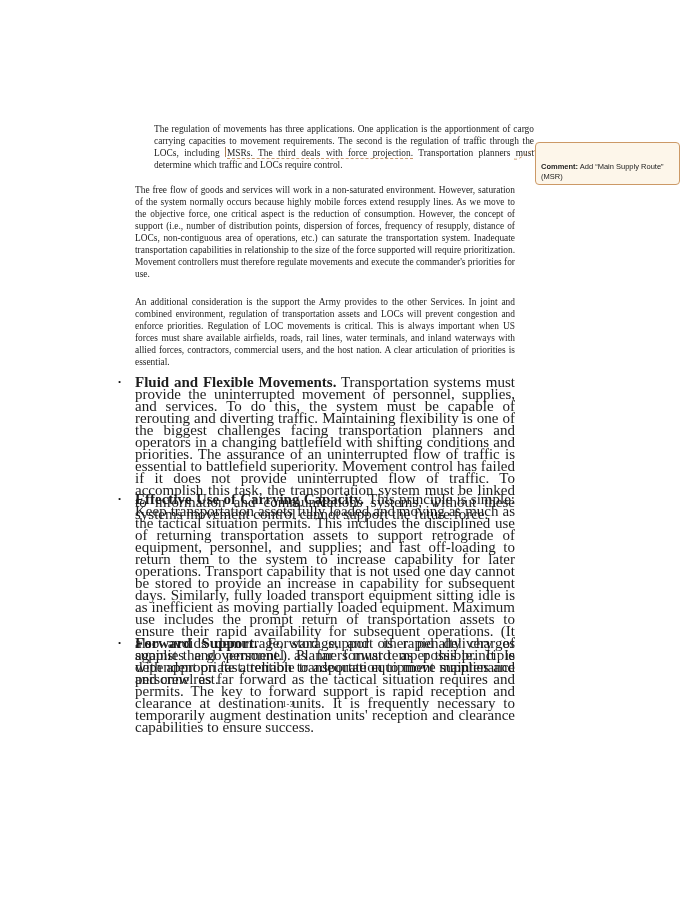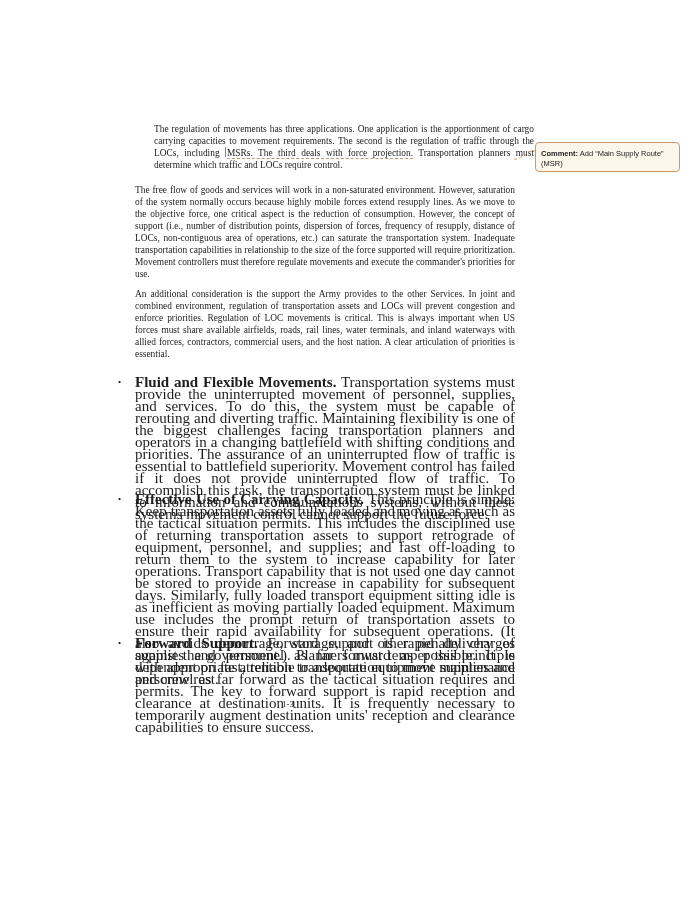--- a/index.html
+++ b/index.html
@@ -42,21 +42,21 @@
   .para {
     position: absolute;
     left: 135px;
     width: 380px;
     text-align: justify;
     font-size: 9.4px;
     line-height: 12px;
   }
   #p1 { top: 123px; margin-left: 19px; }
   #p2 { top: 184px; }
-  #p3 { top: 288px; font-family: Liberation Serif, serif; }
+  #p3 { top: 296px; font-family: Liberation Serif, serif; }
 
   
   .bullet {
     position: absolute;
     left: 118px;
     width: 397px;
     display: flex;
   }
   .bullet-marker {
     width: 17px;
@@ -91,21 +91,21 @@
   
   .comment-box {
     position: absolute;
     left: 535px;
     top: 142px;
     width: 145px;
     box-sizing: border-box;
     border: 1.2px solid #cc9966;
     border-radius: 4px;
     background: #fdf6ea;
-    padding: 6px 5px 3px 5px;
+    padding: 19px 5px 3px 5px;
     font-family: "Liberation Sans", sans-serif;
     font-size: 7.5px;
     line-height: 9.5px;
     color: #222;
   }
   .comment-label { font-weight: bold; }
 
   .connector {
     position: absolute;
     left: 513px;

